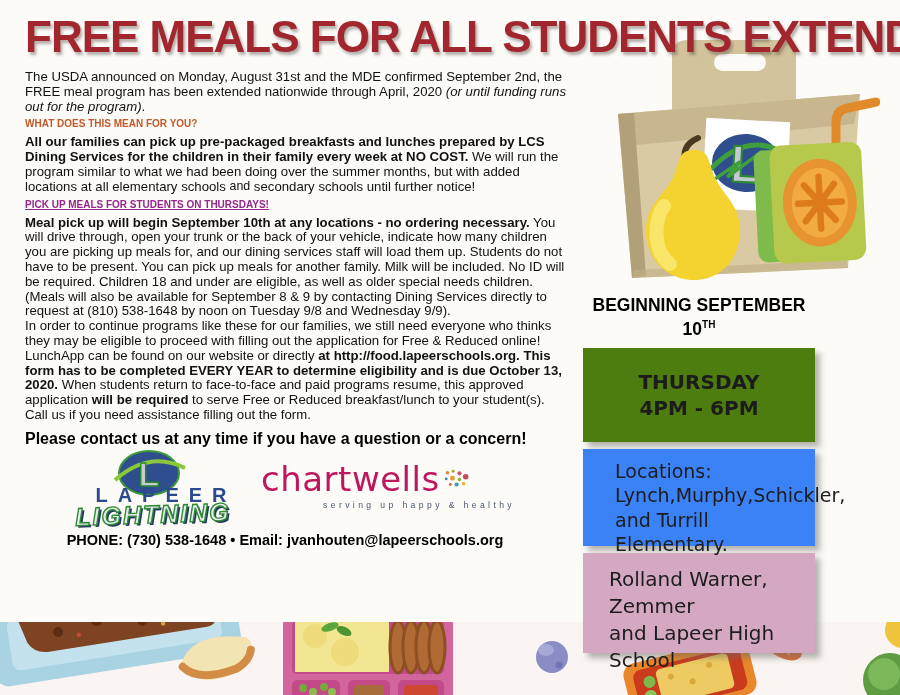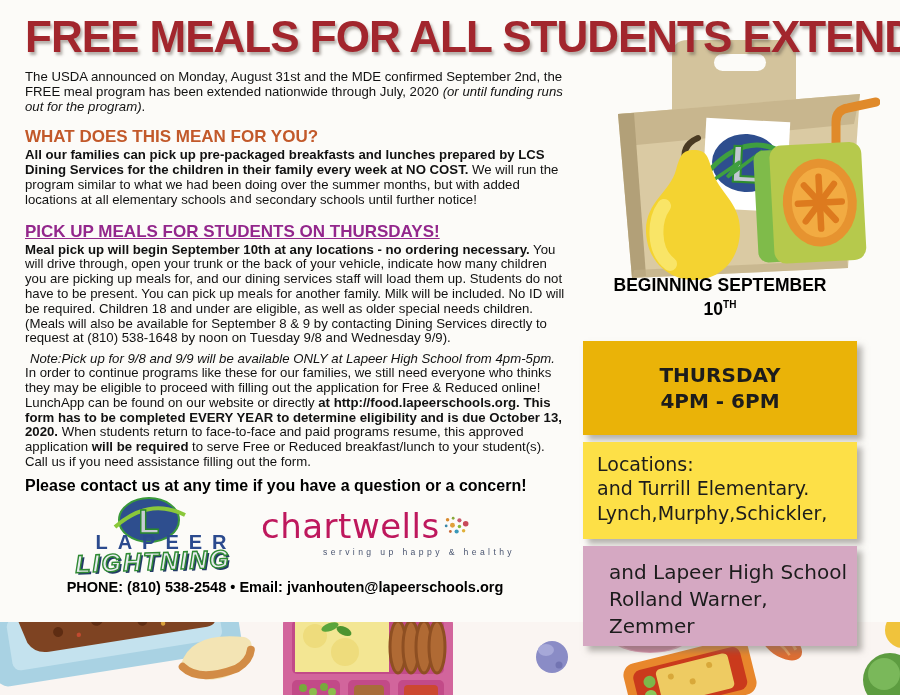--- a/index.html
+++ b/index.html
@@ -10,22 +10,22 @@
   #title{
     position:absolute;left:25px;top:12px;width:860px;margin:0;z-index:5;
     font-size:44px;font-weight:bold;letter-spacing:-1px;color:#a2262d;
     text-shadow:2px 3px 3px rgba(90,80,70,.45);white-space:nowrap;
   }
 
   
   #left-col{position:absolute;left:25px;top:70px;width:542px;z-index:3;color:#111;}
   .body{font-size:13.2px;line-height:14.8px;margin:0;color:#111;}
   .it{font-style:italic;}
-  .inserted{font-family:Liberation Mono, monospace;font-size:12.4px;position:relative;top:-1px;}
-  .h{font-size:17px;font-weight:bold;margin:14px 0 2px 0;line-height:18px;}
+  .inserted{font-family:Liberation Sans, sans-serif;font-size:12.4px;position:relative;top:-1px;}
+  .h{font-size:10px;font-weight:bold;margin:1px 0 2px 0;line-height:18px;}
   .h.orange{color:#c2592a;}
   .h.purple{color:#93278c;text-decoration:underline;}
   .h.green{color:#3e7e3c;}
   .note{font-style:italic;font-size:13.2px;line-height:15px;margin:5px 0 0 5px;color:#111;}
   .contact{font-size:16px;font-weight:bold;margin:7px 0 0 0;color:#000;}
 
   
   #logos{position:relative;height:74px;margin-top:4px;}
   .lapeer-logo{position:absolute;left:18px;top:0;width:212px;height:74px;}
   .lapeer-emblem{position:absolute;left:56px;top:-4px;width:100px;height:50px;}
@@ -37,28 +37,28 @@
     text-shadow:2px 2px 0 #223a66;transform:rotate(-2deg);z-index:1;}
   .chartwells-logo{position:absolute;left:236px;top:12px;width:210px;}
   .cw-row{display:flex;align-items:flex-start;}
   .cw-word{font-family:"DejaVu Sans",sans-serif;font-size:34px;line-height:30px;color:#be185d;letter-spacing:.5px;}
   .cw-dots{margin:0 0 0 2px;}
   .cw-tag{font-size:8.6px;letter-spacing:3.4px;color:#4a5570;margin:2px 0 0 14px;white-space:nowrap;padding-left:48px;}
   .phone{font-size:14.5px;font-weight:bold;margin:6px 0 0 0;text-align:center;color:#000;width:520px;}
 
   
   .meal-bag{position:absolute;left:588px;top:36px;width:292px;height:246px;z-index:1;}
-  #right-col{position:absolute;left:583px;top:276px;width:274px;z-index:4;}
+  #right-col{position:absolute;left:583px;top:296px;width:232px;z-index:4;}
   .beginning{text-align:center;font-weight:bold;font-size:17.5px;line-height:19px;color:#000;}
   .beginning sup{font-size:10px;}
   .box{width:100%;box-sizing:border-box;box-shadow:5px 5px 6px rgba(110,105,100,.5);color:#1c1c1c;
        font-family:"DejaVu Sans",sans-serif;}
-  .green-box{margin-top:22px;height:94px;background:#eab308;display:flex;flex-direction:column;
+  .green-box{margin-top:9px;height:94px;background:#4d7c0f;display:flex;flex-direction:column;
        justify-content:center;align-items:center;font-size:20px;line-height:26px;font-weight:bold;}
-  .yellow-box{margin-top:7px;height:97px;background:#fde047;padding:10px 0 0 14px;
+  .yellow-box{margin-top:7px;height:97px;background:#3b82f6;padding:10px 0 0 32px;
        font-size:19px;line-height:24.5px;}
   .pink-box{margin-top:7px;height:100px;background:#d5a8c2;padding:13px 0 0 26px;
        font-size:20px;line-height:27px;}
 
   
   #food-strip{position:absolute;left:0;top:622px;width:900px;height:73px;z-index:2;}
 </style>
 </head>
 <body>
 
@@ -99,28 +99,27 @@
       <path d="M106,122 q-6,-18 12,-26" stroke="#4a3a22" stroke-width="6" fill="none" stroke-linecap="round"></path>
       <path d="M96,128 c-6,22 -30,32 -30,60 c0,30 22,50 48,50 c26,0 46,-20 46,-50 c0,-28 -22,-38 -28,-60 c-4,-14 -6,-20 -18,-20 c-12,0 -14,6 -18,20 z" fill="#f4d331"></path>
       <path d="M84,164 c-10,14 -12,44 6,58" stroke="#f9e76e" stroke-width="14" fill="none" stroke-linecap="round" opacity="0.9"></path>
     </g>
   </svg>
 
   <h1 id="title">FREE MEALS FOR ALL STUDENTS EXTENDED!</h1>
 
   <div id="left-col">
 
-    <p class="body"><span>The USDA announced on Monday, August 31st and the MDE confirmed September 2nd, the FREE meal program has been extended nationwide through July, 2020 </span><span class="it">(or until funding runs out for the program)</span><span>.</span></p>
+    <p class="body"><span>The USDA announced on Monday, August 31st and the MDE confirmed September 2nd, the FREE meal program has been extended nationwide through April, 2020 </span><span class="it">(or until funding runs out for the program)</span><span>.</span></p>
 
     <h2 class="h orange">WHAT DOES THIS MEAN FOR YOU?</h2>
     <p class="body"><b>All our families can pick up pre-packaged breakfasts and lunches prepared by LCS Dining Services for the children in their family every week at NO COST.</b><span> We will run the program similar to what we had been doing over the summer months, but with added locations at all elementary schools </span><span class="inserted">and</span><span> secondary schools until further notice!</span></p>
 
     <h2 class="h purple">PICK UP MEALS FOR STUDENTS ON THURSDAYS!</h2>
     <p class="body"><b>Meal pick up will begin September 10th at any locations - no ordering necessary.</b><span> You will drive through, open your trunk or the back of your vehicle, indicate how many children you are picking up meals for, and our dining services staff will load them up. Students do not have to be present. You can pick up meals for another family. Milk will be included. No ID will be required. Children 18 and under are eligible, as well as older special needs children. (Meals will also be available for September 8 &amp; 9 by contacting Dining Services directly to request at (810) 538-1648 by noon on Tuesday 9/8 and Wednesday 9/9).</span></p>
-    <p class="note">Note:Pick up for 9/8 and 9/9 will be available ONLY at Lapeer High School  from 4pm-5pm.</p>
 
     <p class="body"><span>In order to continue programs like these for our families, we still need everyone who thinks they may be eligible to proceed with filling out the application for Free &amp; Reduced online! LunchApp can be found on our website or directly </span><b>at http://food.lapeerschools.org. This form has to be completed EVERY YEAR to determine eligibility and is due October 13, 2020.</b><span> When students return to face-to-face and paid programs resume, this approved application </span><b>will be required</b><span> to serve Free or Reduced breakfast/lunch to your student(s). Call us if you need assistance filling out the form.</span></p>
 
     <p class="contact">Please contact us at any time if you have a question or a concern!</p>
 
     <div id="logos">
       <div class="lapeer-logo">
         <svg class="lapeer-emblem" viewBox="0 0 100 50" aria-hidden="true">
           <ellipse cx="50" cy="25" rx="30" ry="22" fill="#2e4e8e" stroke="#3a9a3a" stroke-width="2"></ellipse>
           <path d="M16,32 Q50,2 86,20" stroke="#8ac83a" stroke-width="4" fill="none"></path>
@@ -142,40 +141,40 @@
             <circle cx="34" cy="11" r="4" fill="#c84a5a"></circle>
               <circle cx="12" cy="22" r="2" fill="#c86a3a"></circle>
             <circle cx="21" cy="22" r="3" fill="#3a98b8"></circle>
               <circle cx="31" cy="21" r="2.5" fill="#e0b03a"></circle>
           </svg>
         </div>
         <div class="cw-tag">serving up happy &amp; healthy</div>
       </div>
     </div>
 
-    <p class="phone">PHONE: (810) 538-2548 • Email: jvanhouten@lapeerschools.org</p>
+    <p class="phone">PHONE: (730) 538-1648 • Email: jvanhouten@lapeerschools.org</p>
   </div>
 
   <div id="right-col">
     <div class="beginning">
       <span>BEGINNING SEPTEMBER</span><br>
       <span>10</span><sup>TH</sup>
     </div>
     <div class="box green-box">
       <div>THURSDAY</div>
       <div>4PM - 6PM</div>
     </div>
     <div class="box yellow-box">
       <div>Locations:</div>
+      <div>Lynch,Murphy,Schickler,</div>
       <div>and Turrill Elementary.</div>
-      <div>Lynch,Murphy,Schickler,</div>
     </div>
     <div class="box pink-box">
+      <div>Rolland Warner, Zemmer</div>
       <div>and Lapeer High School</div>
-      <div>Rolland Warner, Zemmer</div>
     </div>
   </div>
 
   <svg id="food-strip" viewBox="0 0 900 73" aria-hidden="true">
     <rect width="900" height="73" fill="#faf5f2"></rect>
     <path d="M0,28 Q16,36 11,52 Q5,59 0,56 Z" fill="#d85c32"></path>
     <g transform="rotate(-9 110 18)">
       <rect x="-8" y="-32" width="248" height="80" rx="12" fill="#a9d2e3"></rect>
       <rect x="10" y="-18" width="212" height="52" rx="8" fill="#c4e2ee"></rect>
       <path d="M22,-16 h186 q10,0 10,10 v16 q0,10 -10,10 h-160 q-14,0 -20,-12 z" fill="#7e4322"></path>

